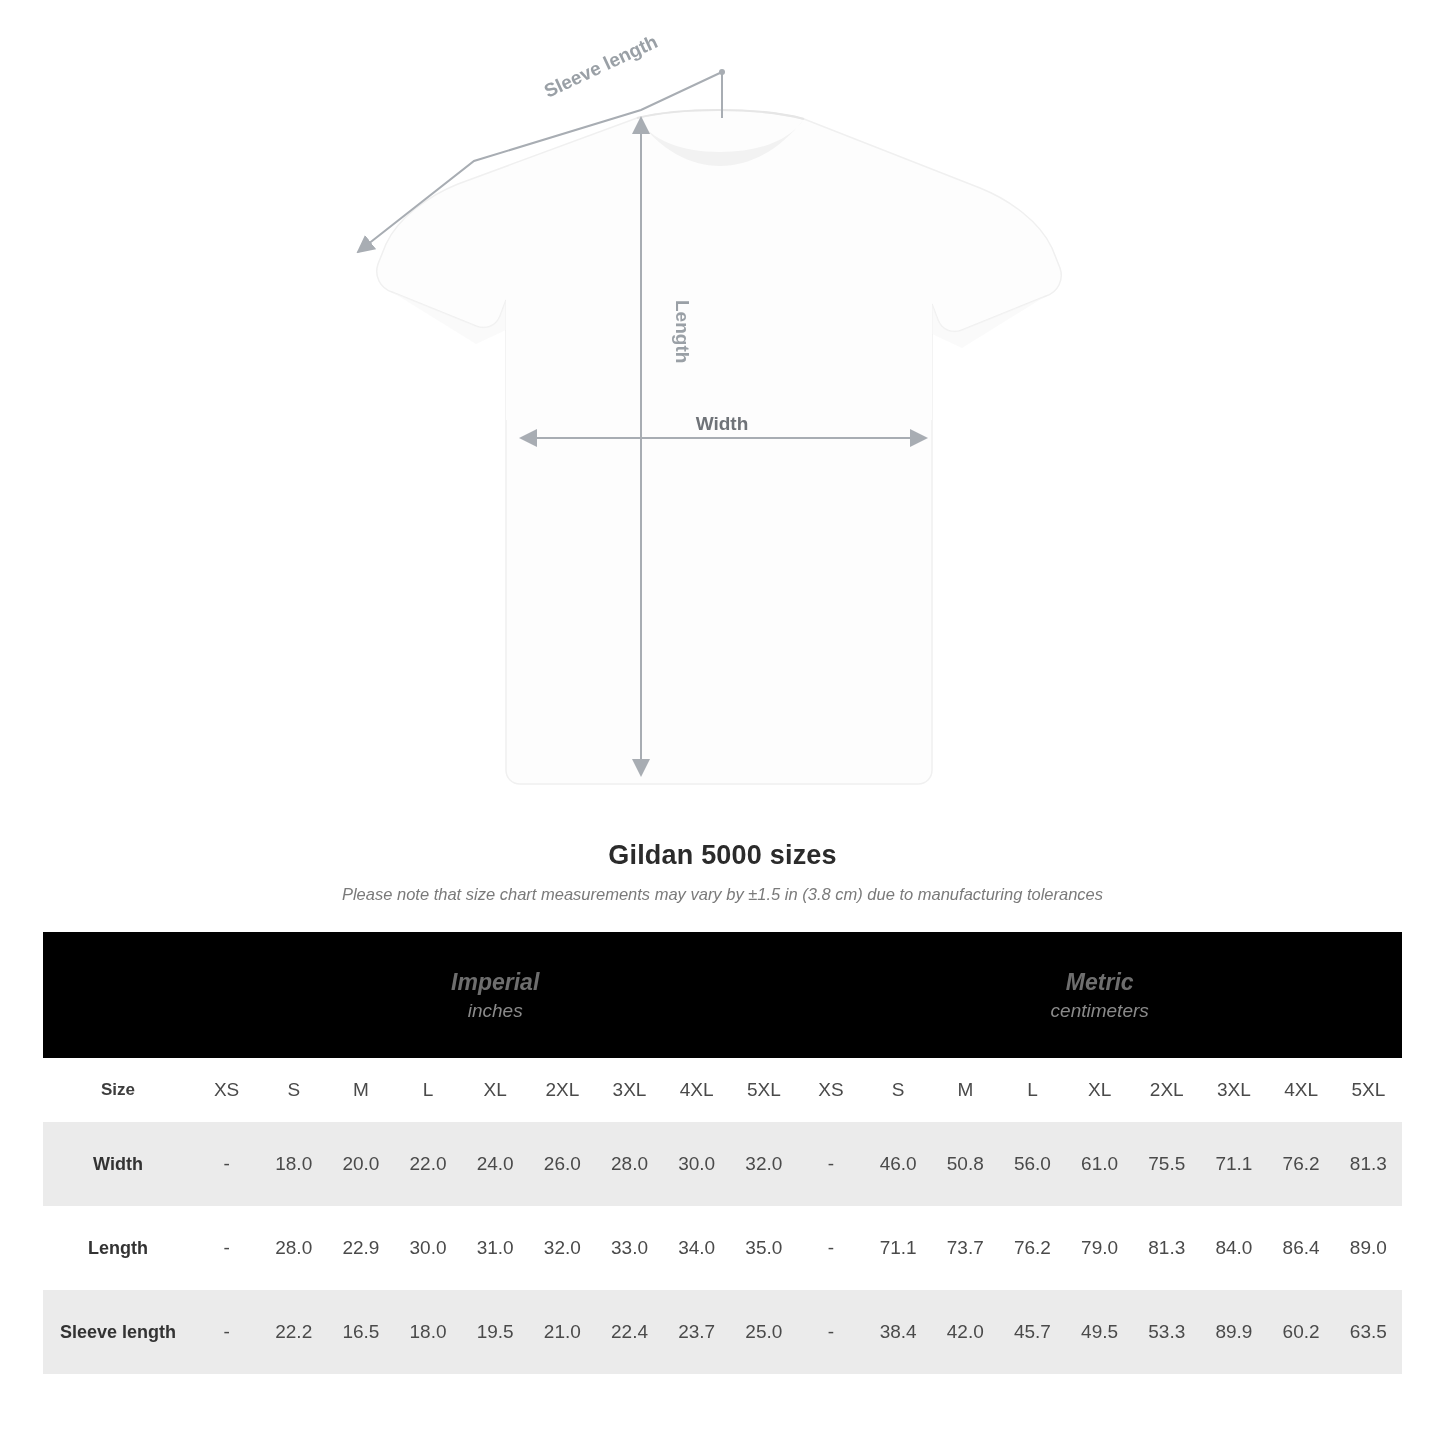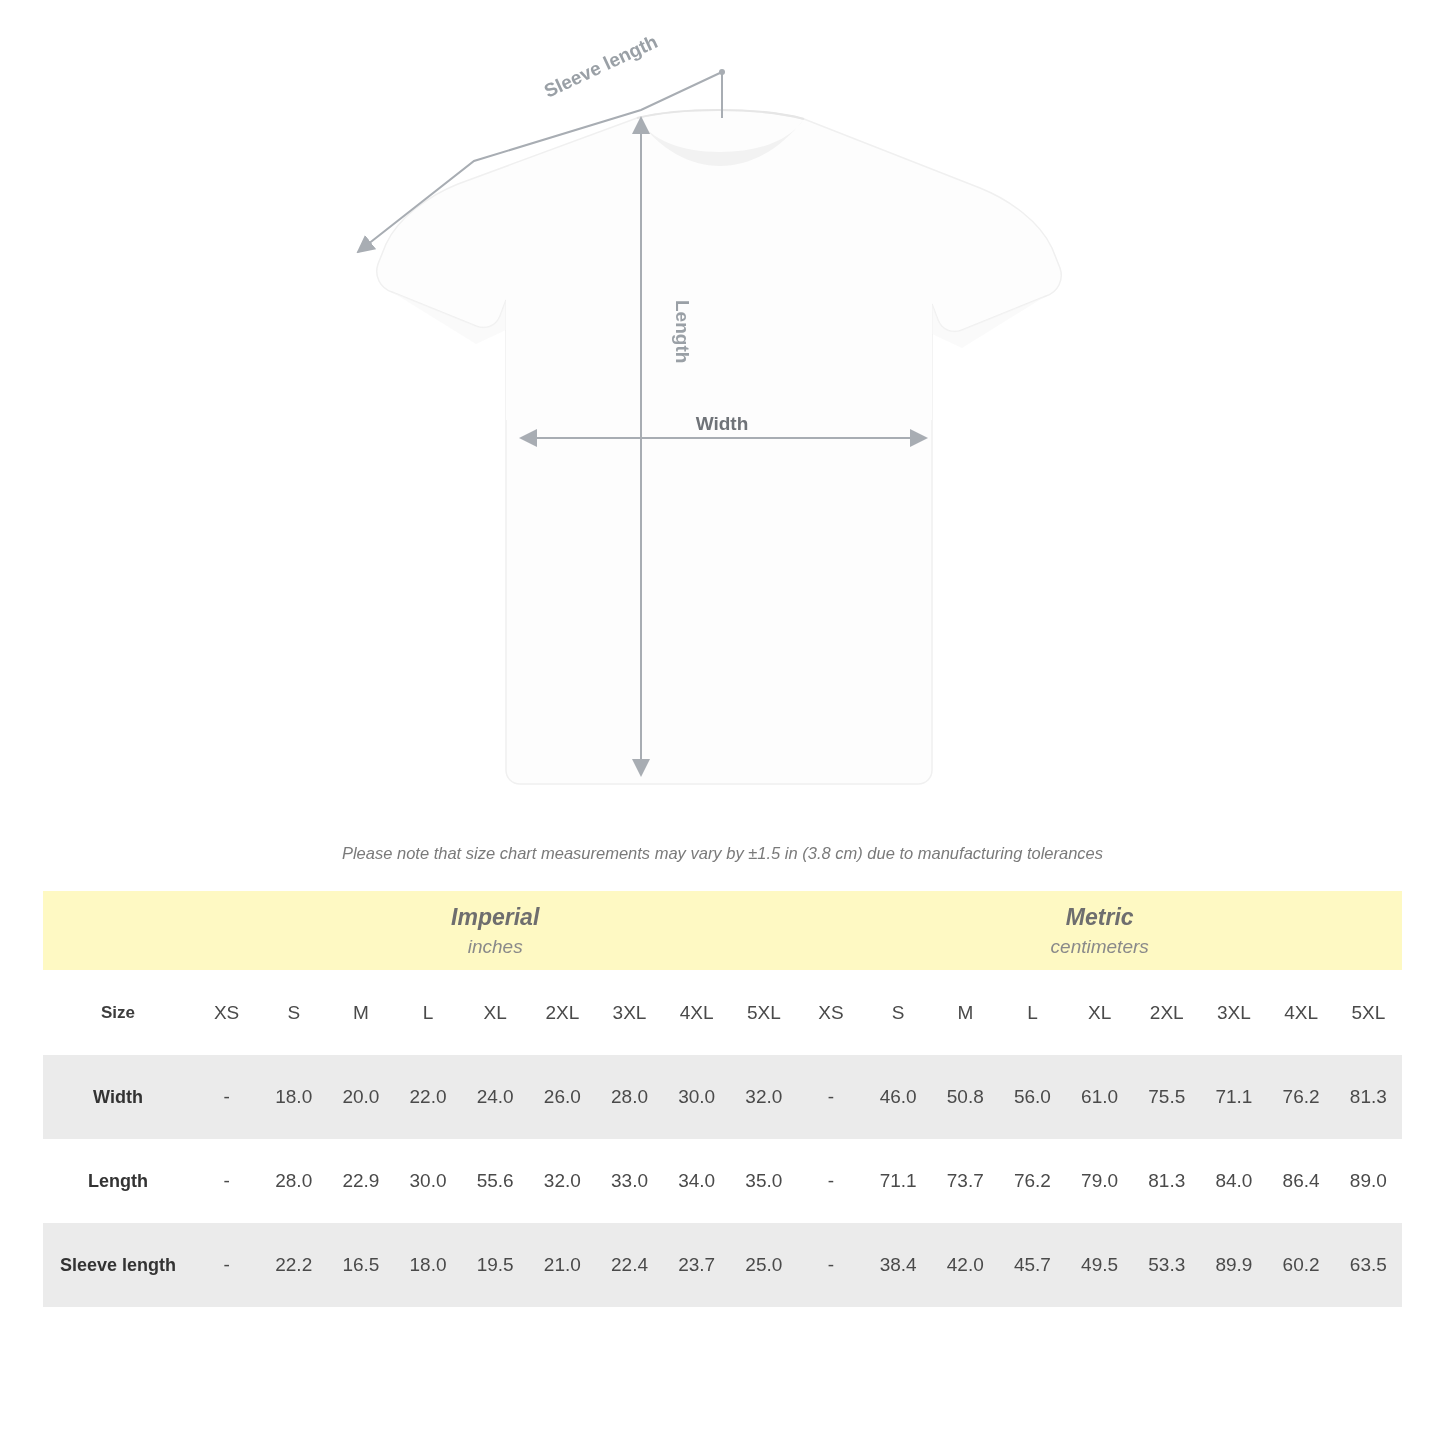--- a/index.html
+++ b/index.html
@@ -57,38 +57,38 @@
     border-collapse: collapse;
     width: 100%;
     table-layout: fixed;
   }
   table.size-table td, table.size-table th {
     padding: 0;
     text-align: center;
     vertical-align: middle;
   }
   .unit-header td {
-    height: 79px;
-    background: #fef9c3;
+    height: 126px;
+    background: #000000;
   }
   .unit-name {
     font-size: 23px;
     font-style: italic;
     font-weight: bold;
     color: #6e6e6e;
     line-height: 1.25;
   }
   .unit-sub {
     font-size: 19px;
     font-style: italic;
     color: #8a8a8a;
     margin-top: 4px;
   }
   .row-sizes td {
-    height: 85px;
+    height: 64px;
     font-size: 19px;
     color: #4a4a4a;
     background: #ffffff;
   }
   .row-sizes td.rowlabel {
     font-size: 17px;
     font-weight: bold;
     color: #3d3d3d;
   }
   .data-row td {
@@ -171,20 +171,21 @@
       <text x="676" y="300" transform="rotate(90 676 300)" font-family="Liberation Sans, sans-serif" font-size="19" font-weight="bold" fill="#9aa0a6">Length</text>
 
       <g>
         <line x1="521" y1="438" x2="926" y2="438" stroke="#a8adb3" stroke-width="2" marker-start="url(#arrTail)" marker-end="url(#arrHead)"></line>
       </g>
       <text x="722" y="430" text-anchor="middle" font-family="Liberation Sans, sans-serif" font-size="19" font-weight="bold" fill="#6f7378">Width</text>
     </svg>
   </div>
 
   <div class="title-block">
+    <div class="chart-title">Gildan 5000 sizes</div>
     <div class="chart-note">Please note that size chart measurements may vary by ±1.5 in (3.8 cm) due to manufacturing tolerances</div>
   </div>
 
   <div class="table-wrap">
     <table class="size-table">
       <colgroup>
         <col class="lbl-col">
         <col span="9">
         <col span="9">
       </colgroup>
@@ -245,21 +246,21 @@
           <td>76.2</td>
           <td>81.3</td>
         </tr>
 
         <tr class="data-row plain">
           <td class="rowlabel">Length</td>
           <td>-</td>
           <td>28.0</td>
           <td>22.9</td>
           <td>30.0</td>
-          <td>55.6</td>
+          <td>31.0</td>
           <td>32.0</td>
           <td>33.0</td>
           <td>34.0</td>
           <td>35.0</td>
           <td>-</td>
           <td>71.1</td>
           <td>73.7</td>
           <td>76.2</td>
           <td>79.0</td>
           <td>81.3</td>

